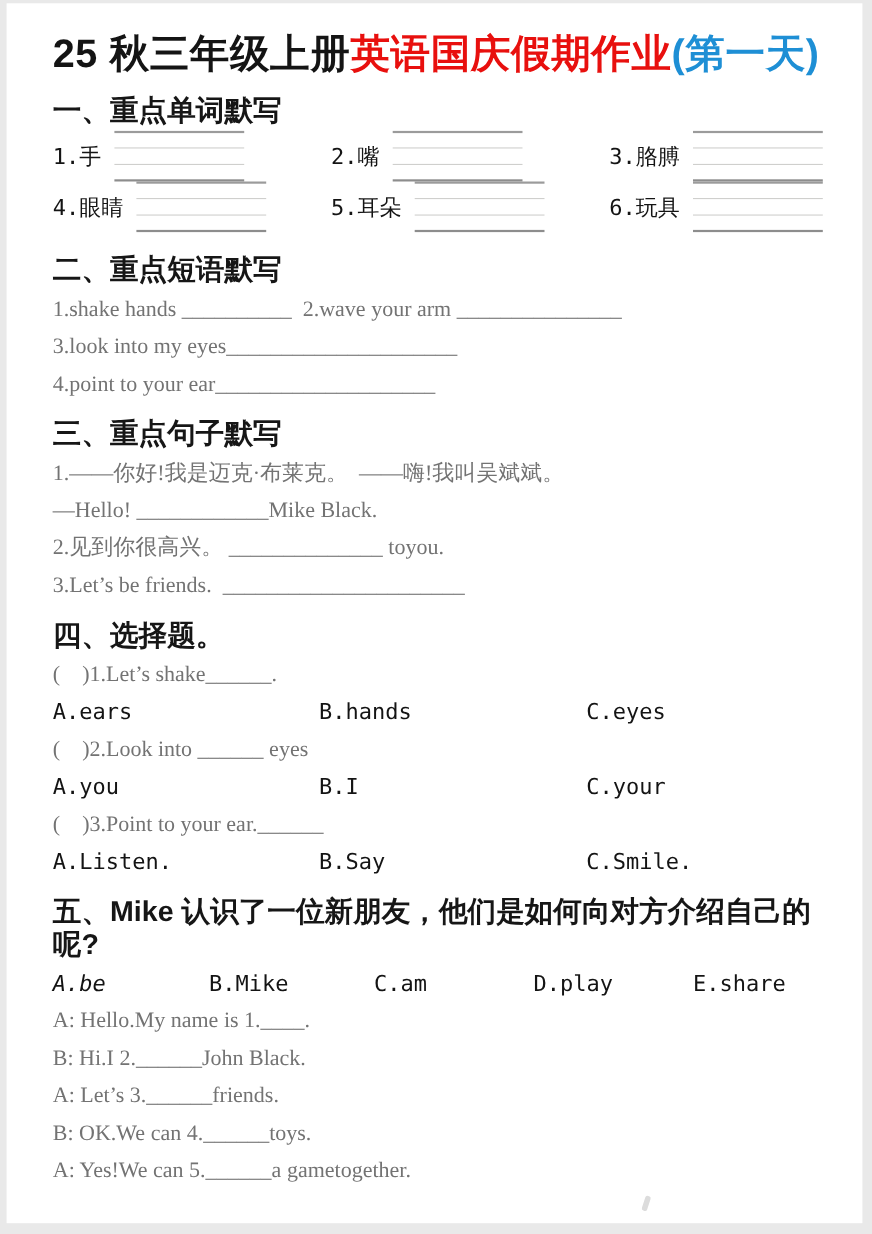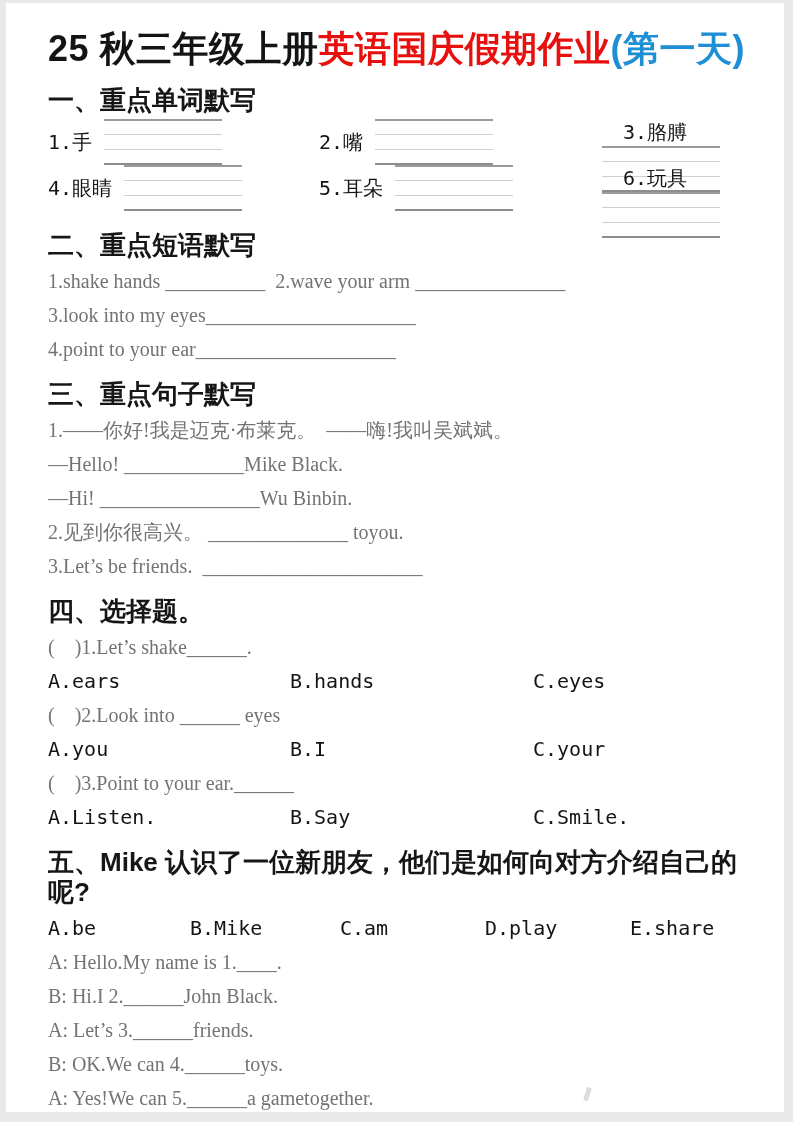--- a/index.html
+++ b/index.html
@@ -31,41 +31,41 @@
   .line{
     font-family:Liberation Serif, serif;
     font-size:20px;line-height:34px;white-space:pre;
     color:#737373;
   }
   .block{margin-top:4px;}
   
   .word-rows{margin-top:4px;}
   .word-row{display:flex;height:46px;gap:26px;}
   .word-cell{width:245px;display:flex;align-items:center;height:46px;}
-  .word-cell:last-child{width:auto;flex-direction:column;}
+  .word-cell:last-child{width:auto;}
   .wlabel{
     font-family:"DejaVu Sans Mono","Liberation Mono",monospace;
     font-size:20px;white-space:pre;
   }
   .wgrid{
     display:flex;flex-direction:column;justify-content:space-between;
     width:118px;height:46px;margin-left:12px;flex:none;
   }
   .wgrid i{display:block;height:0;border-top:2px solid #9b9b9b;}
   .wgrid i:nth-child(2),.wgrid i:nth-child(3){border-top:1px solid #cfcfcd;}
   .wgrid i:last-child{border-top:2px solid #8d8d8d;}
   
   .opt-row{display:flex;line-height:34px;}
   .opt-row .opt{
     font-family:"DejaVu Sans Mono","Liberation Mono",monospace;
     font-size:20px;white-space:pre;
   }
   .mc .opt:nth-child(1){width:242px;}
   .mc .opt:nth-child(2){width:243px;}
-  .bank .opt:nth-child(1){width:142px;}
+  .bank .opt:nth-child(1){width:142px;font-style:italic;}
   .bank .opt:nth-child(2){width:150px;}
   .bank .opt:nth-child(3){width:145px;}
   .bank .opt:nth-child(4){width:145px;}
   .smudge{
     position:absolute;left:585px;top:1087px;width:5px;height:14px;
     background:#dcdcdc;transform:rotate(18deg);border-radius:2px;
   }
 </style>
 </head>
 <body>
@@ -140,21 +140,20 @@
   <div class="block">
     <div class="line">1.shake hands __________  2.wave your arm _______________</div>
     <div class="line">3.look into my eyes_____________________</div>
     <div class="line">4.point to your ear____________________</div>
   </div>
 
   <div class="sec-heading">三、重点句子默写</div>
   <div class="block">
     <div class="line">1.——你好!我是迈克·布莱克。  ——嗨!我叫吴斌斌。</div>
     <div class="line">—Hello! ____________Mike Black.</div>
-    <div class="line">—Hi! ________________Wu Binbin.</div>
     <div class="line">2.见到你很高兴。 ______________ toyou.</div>
     <div class="line">3.Let’s be friends.  ______________________</div>
   </div>
 
   <div class="sec-heading">四、选择题。</div>
   <div class="block">
     <div class="line">(    )1.Let’s shake______.</div>
     <div class="opt-row mc">
       <span class="opt">A.ears</span>
       <span class="opt">B.hands</span>

